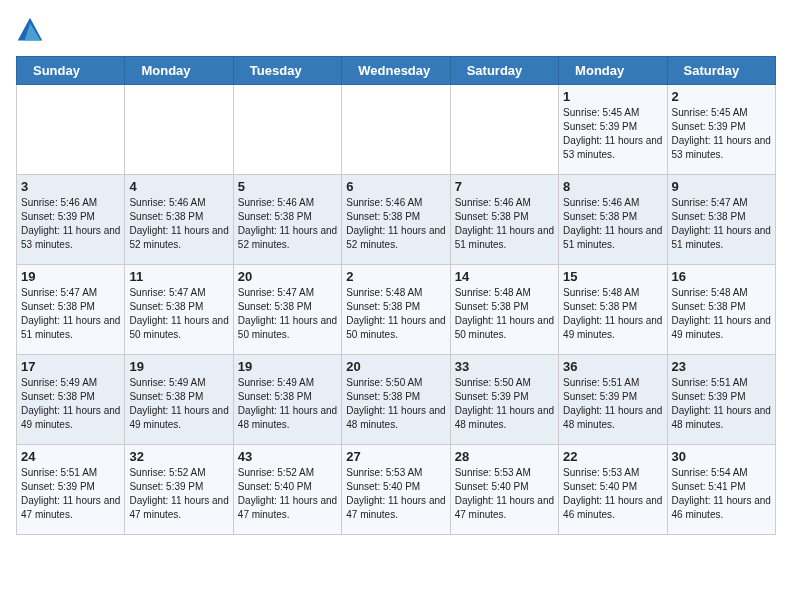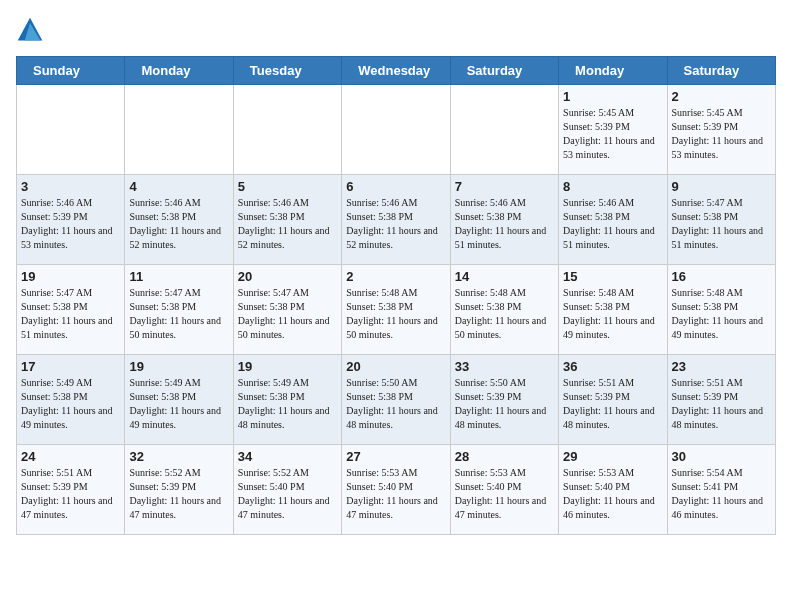--- a/index.html
+++ b/index.html
@@ -76,21 +76,20 @@
     .day-number {
       font-size: 13px;
       font-weight: bold;
       display: block;
       margin-bottom: 2px;
     }
     .day-info {
       font-size: 10px;
       color: #222;
       line-height: 1.4;
-      font-family: Liberation Serif, serif;
     }
     .empty-cell {
       background: #fff !important;
     }
   </style>
 </head>
 <body>
 
 <div class="header">
   <div class="logo">
@@ -230,33 +229,33 @@
       <tr>
         <td>
           <span class="day-number">24</span>
           <div class="day-info">Sunrise: 5:51 AM<br>Sunset: 5:39 PM<br>Daylight: 11 hours and 47 minutes.</div>
         </td>
         <td>
           <span class="day-number">32</span>
           <div class="day-info">Sunrise: 5:52 AM<br>Sunset: 5:39 PM<br>Daylight: 11 hours and 47 minutes.</div>
         </td>
         <td>
-          <span class="day-number">34</span>
+          <span class="day-number">43</span>
           <div class="day-info">Sunrise: 5:52 AM<br>Sunset: 5:40 PM<br>Daylight: 11 hours and 47 minutes.</div>
         </td>
         <td>
           <span class="day-number">27</span>
           <div class="day-info">Sunrise: 5:53 AM<br>Sunset: 5:40 PM<br>Daylight: 11 hours and 47 minutes.</div>
         </td>
         <td>
           <span class="day-number">28</span>
           <div class="day-info">Sunrise: 5:53 AM<br>Sunset: 5:40 PM<br>Daylight: 11 hours and 47 minutes.</div>
         </td>
         <td>
-          <span class="day-number">29</span>
+          <span class="day-number">22</span>
           <div class="day-info">Sunrise: 5:53 AM<br>Sunset: 5:40 PM<br>Daylight: 11 hours and 46 minutes.</div>
         </td>
         <td>
           <span class="day-number">30</span>
           <div class="day-info">Sunrise: 5:54 AM<br>Sunset: 5:41 PM<br>Daylight: 11 hours and 46 minutes.</div>
         </td>
       </tr>
     </tbody>
 </table>
 

